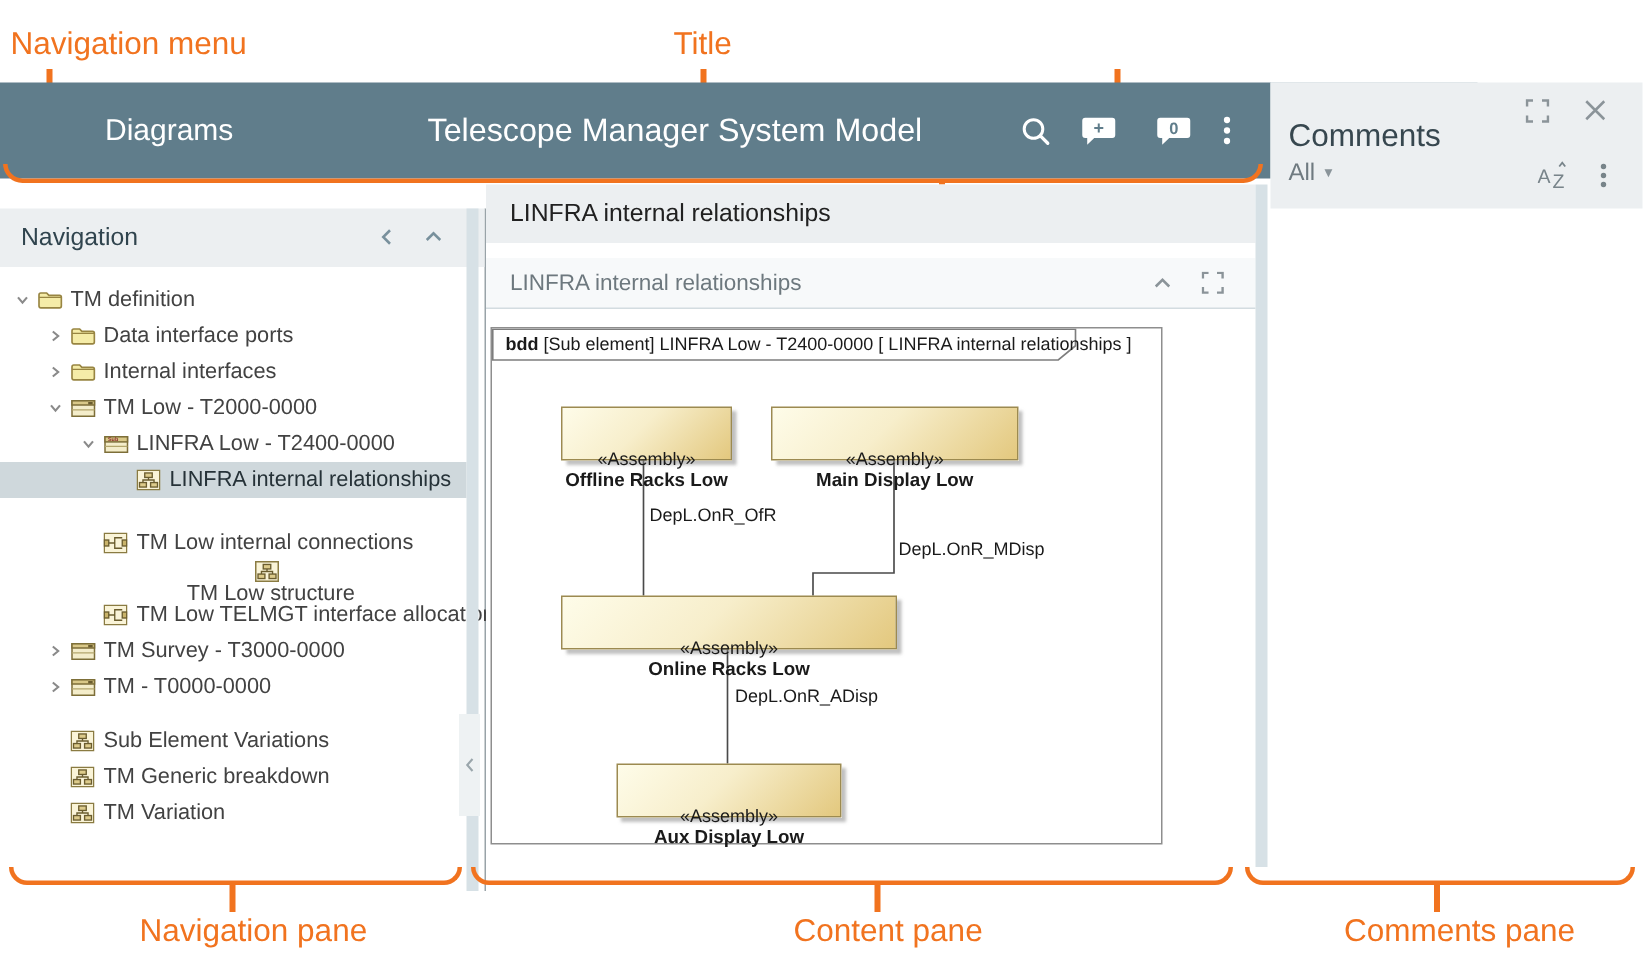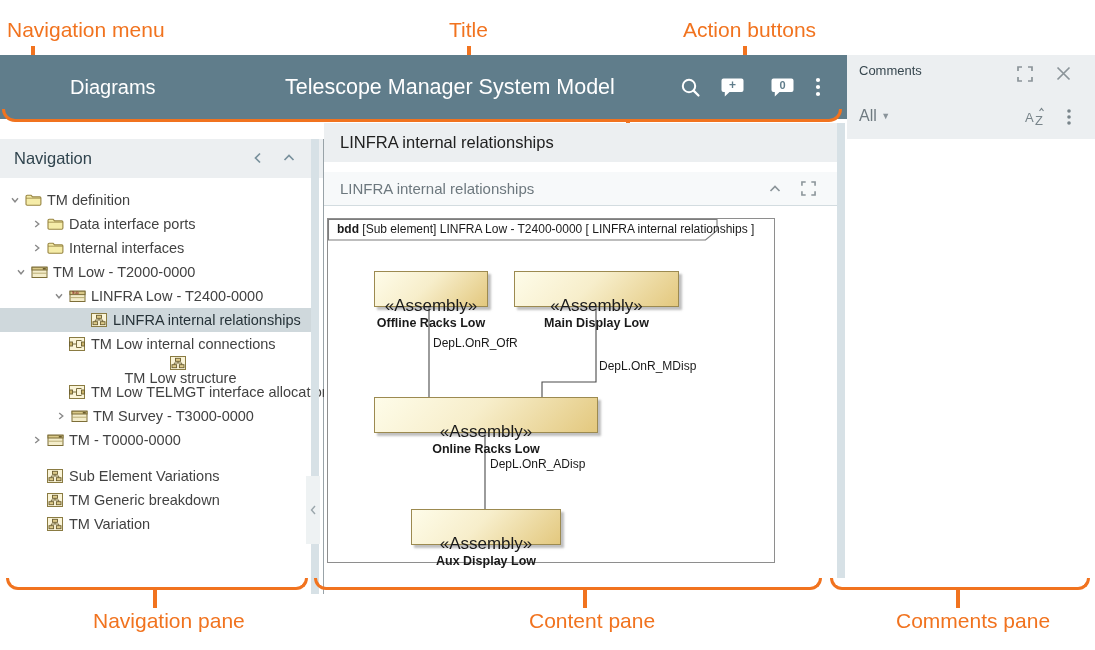--- a/index.html
+++ b/index.html
@@ -53,46 +53,45 @@
 
   
   #diagram-frame { position:absolute; left:3px; top:95px; width:448px; height:345px;
                    border:1.2px solid #8e8e8e; background:#fff; }
   #frame-label { position:absolute; left:9px; top:3px; font-size:12px; color:#1a1a1a; white-space:nowrap; }
   #frame-label b { font-weight:bold; }
   .dnode { position:absolute; border:1px solid #9c8a50; text-align:center;
            background:linear-gradient(135deg,#fefce9 0%,#f7eecb 45%,#e3c87e 100%);
            box-shadow:3px 3px 2px rgba(140,140,140,0.55);
            display:flex; flex-direction:column; justify-content:center; }
-  .dnode .stereo { font-size:17px; color:#1a1a1a;margin-top:48px; }
+  .dnode .stereo { font-size:12px; color:#1a1a1a;margin-top:48px; }
   .dnode .nname  { font-size:12.5px; font-weight:bold; color:#1a1a1a; }
   .edge-label { position:absolute; font-size:12px; color:#1a1a1a; white-space:nowrap; }
 
   
   #comments-pane { position:absolute; left:847px; top:55px; width:248px; height:523px; background:#fff; }
   #comments-header { position:absolute; left:0; top:0; width:248px; height:84px; background:#eceff1; }
-  #comments-title { position:absolute; left:12px; top:8px; font-size:13px; color:#37474f; }
+  #comments-title { position:absolute; left:12px; top:24px; font-size:21px; color:#37474f; }
   #comments-filter { position:absolute; left:12px; top:52px; font-size:16px; color:#6f7a80; cursor:pointer; }
   #comments-filter .tri { font-size:9px; vertical-align:2px; color:#8a949a; }
   .cicon { position:absolute; cursor:pointer; display:flex; align-items:center; justify-content:center; }
 </style>
 </head>
 <body>
 
 <div id="stage">
 
   <div class="ann-label" style="left:7px; top:18px;">Navigation menu</div>
   <div class="stem" style="left:31px; top:46px; height:21px;"></div>
   <div class="outline-pill" style="left:16px; top:65px; width:40px; height:40px; border-radius:13px;"></div>
 
   <div class="ann-label" style="left:449px; top:18px;">Title</div>
   <div class="stem" style="left:467px; top:46px; height:21px;"></div>
   <div class="outline-pill" style="left:266px; top:66px; width:384px; height:42px; border-radius:21px;"></div>
 
-  <div class="ann-label" style="left:683px; top:18px;">Action buttons</div>
   <div class="stem" style="left:743px; top:46px; height:20px;"></div>
   <div class="outline-pill" style="left:666px; top:65px; width:167px; height:44px; border-radius:22px;"></div>
 
   <div id="header">
     <div id="hamburger">
       <div class="bar" style="top:0;"></div>
       <div class="bar" style="top:8px;"></div>
       <div class="bar" style="top:16px;"></div>
     </div>
     <div id="header-section">Diagrams</div>
@@ -179,21 +178,21 @@
             </svg>
           </span>
           <span class="ti">
             <svg width="17" height="14" viewBox="0 0 17 14">
               <path d="M1 3.6 Q1 2.3 2.2 2.3 H6.1 L7.6 3.9 H14.7 Q15.9 3.9 15.9 5.1 V11 Q15.9 12.2 14.7 12.2 H2.2 Q1 12.2 1 11 Z" fill="#f5eca8" stroke="#988542" stroke-width="1.1"></path>
               <path d="M1 5.2 H15.9" stroke="#988542" stroke-width="0.8"></path>
             </svg>
           </span>
           <span>Internal interfaces</span>
         </div>
-        <div class="tree-row" style="padding-left: 12px;">
+        <div class="tree-row" style="padding-left: 28px;">
           <span class="tw">
             <svg width="12" height="12" viewBox="0 0 12 12">
               <path d="M3 4.2 L6 7.8 L9 4.2" fill="none" stroke="#8a8a8a" stroke-width="1.4"></path>
             </svg>
           </span>
           <span class="ti">
             <svg width="17" height="14" viewBox="0 0 17 14">
               <rect x="1" y="2.2" width="15" height="10.3" fill="#f4edca" stroke="#7d6e38" stroke-width="1"></rect>
               <rect x="1" y="2.2" width="15" height="2.8" fill="#d9c888" stroke="#7d6e38" stroke-width="1"></rect>
               <line x1="1" y1="8.2" x2="16" y2="8.2" stroke="#b3a66c" stroke-width="0.9"></line>
@@ -224,21 +223,21 @@
             <svg width="16" height="14" viewBox="0 0 16 14">
               <rect x="0.5" y="0.5" width="15" height="13" fill="#faf4d8" stroke="#8a7b42" stroke-width="1"></rect>
               <rect x="5.5" y="2.3" width="5" height="3" fill="#ddcb8b" stroke="#6b5d2f" stroke-width="0.9"></rect>
               <rect x="2" y="8.7" width="4.6" height="3" fill="#ddcb8b" stroke="#6b5d2f" stroke-width="0.9"></rect>
               <rect x="9.4" y="8.7" width="4.6" height="3" fill="#ddcb8b" stroke="#6b5d2f" stroke-width="0.9"></rect>
               <path d="M8 5.3 V7 M4.3 8.7 V7 H11.7 V8.7" fill="none" stroke="#6b5d2f" stroke-width="0.9"></path>
             </svg>
           </span>
           <span>LINFRA internal relationships</span>
         </div>
-        <div class="tree-row" style="padding-left: 50px;">
+        <div class="tree-row" style="padding-left: 50px; margin-top: 18px;">
           <span class="tw"></span>
           <span class="ti">
             <svg width="16" height="14" viewBox="0 0 16 14">
               <rect x="0.5" y="0.5" width="15" height="13" fill="#faf4d8" stroke="#8a7b42" stroke-width="1"></rect>
               <rect x="0.5" y="5" width="3" height="4" fill="#c9b36a" stroke="#6b5d2f" stroke-width="0.9"></rect>
               <rect x="12.5" y="5" width="3" height="4" fill="#c9b36a" stroke="#6b5d2f" stroke-width="0.9"></rect>
               <path d="M3.5 7 H7.5 M7.5 7 V3.5 H12.5 M7.5 7 V10.5 H12.5" fill="none" stroke="#6b5d2f" stroke-width="0.9"></path>
             </svg>
           </span>
           <span>TM Low internal connections</span>
@@ -261,21 +260,21 @@
           <span class="ti">
             <svg width="16" height="14" viewBox="0 0 16 14">
               <rect x="0.5" y="0.5" width="15" height="13" fill="#faf4d8" stroke="#8a7b42" stroke-width="1"></rect>
               <rect x="0.5" y="5" width="3" height="4" fill="#c9b36a" stroke="#6b5d2f" stroke-width="0.9"></rect>
               <rect x="12.5" y="5" width="3" height="4" fill="#c9b36a" stroke="#6b5d2f" stroke-width="0.9"></rect>
               <path d="M3.5 7 H7.5 M7.5 7 V3.5 H12.5 M7.5 7 V10.5 H12.5" fill="none" stroke="#6b5d2f" stroke-width="0.9"></path>
             </svg>
           </span>
           <span>TM Low TELMGT interface allocations</span>
         </div>
-        <div class="tree-row" style="padding-left: 28px; margin-left: 24px;">
+        <div class="tree-row" style="padding-left: 28px;">
           <span class="tw">
             <svg width="12" height="12" viewBox="0 0 12 12">
               <path d="M4.2 3 L7.8 6 L4.2 9" fill="none" stroke="#8a8a8a" stroke-width="1.4"></path>
             </svg>
           </span>
           <span class="ti">
             <svg width="17" height="14" viewBox="0 0 17 14">
               <rect x="1" y="2.2" width="15" height="10.3" fill="#f4edca" stroke="#7d6e38" stroke-width="1"></rect>
               <rect x="1" y="2.2" width="15" height="2.8" fill="#d9c888" stroke="#7d6e38" stroke-width="1"></rect>
               <line x1="1" y1="8.2" x2="16" y2="8.2" stroke="#b3a66c" stroke-width="0.9"></line>

